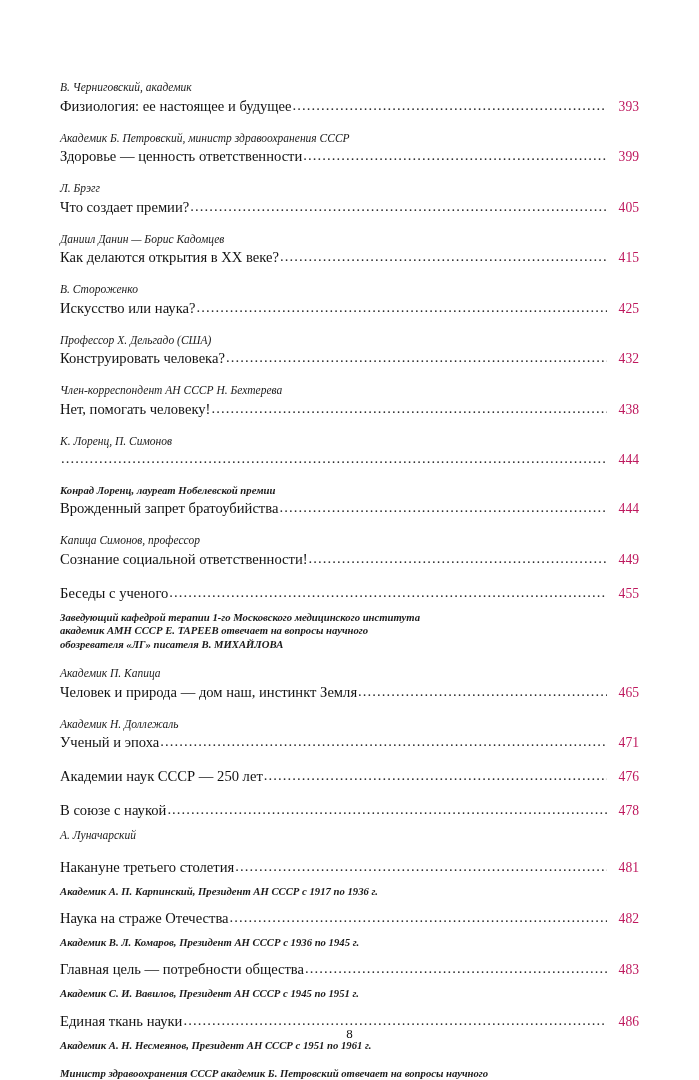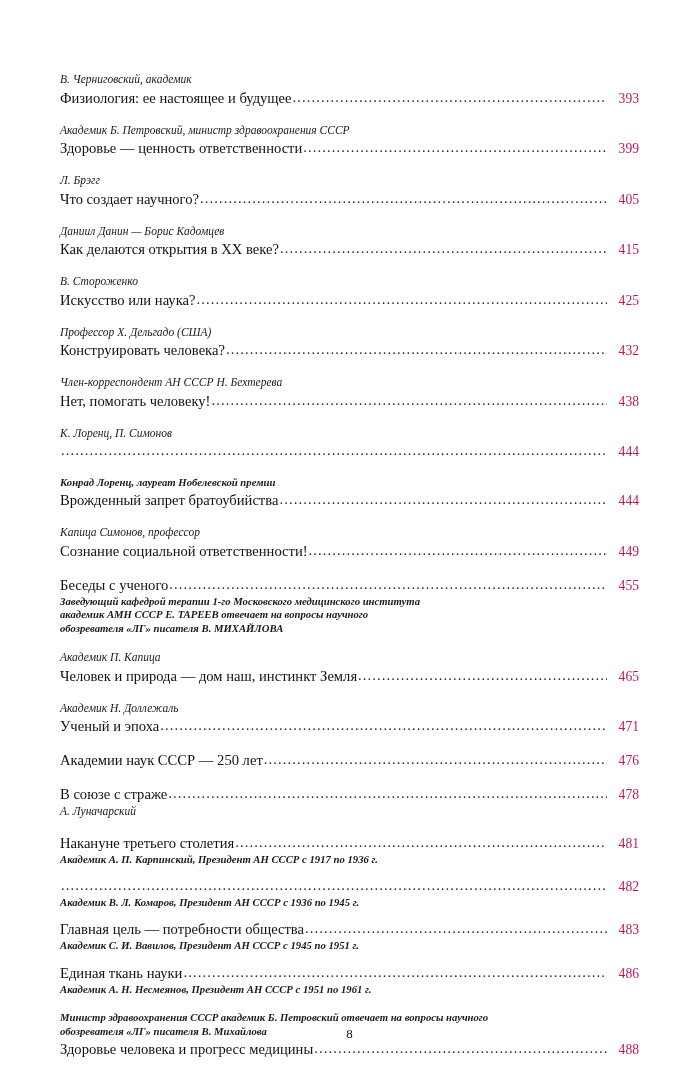--- a/index.html
+++ b/index.html
@@ -25,21 +25,21 @@
   }
   .toc {
     width: 100%;
   }
   .entry {
     margin-bottom: 0;
   }
   
   .entry.gap-sm { margin-top: 11px; }
   .entry.gap-md { margin-top: 15px; }
-  .entry.gap-none { margin-top: 0; }
+  .entry.gap-none { margin-top: 8px; }
 
   .byline {
     font-family: "Liberation Serif", serif;
     font-style: italic;
     font-size: 11.5px;
     line-height: 14.5px;
     color: #1a1a1a;
     margin: 0 0 2px 0;
     white-space: pre-line;
   }
@@ -106,21 +106,21 @@
         <div class="byline">Академик Б. Петровский, министр здравоохранения СССР</div>
         <div class="row">
           <span class="title">Здоровье — ценность ответственности</span>
           <span class="dots">........................................................................................................................</span>
           <span class="pageno">399</span>
         </div>
       </div>
       <div class="entry gap-md">
         <div class="byline">Л. Брэгг</div>
         <div class="row">
-          <span class="title">Что создает научного?</span>
+          <span class="title">Что создает премии?</span>
           <span class="dots">........................................................................................................................</span>
           <span class="pageno">405</span>
         </div>
       </div>
       <div class="entry gap-md">
         <div class="byline">Даниил Данин — Борис Кадомцев</div>
         <div class="row">
           <span class="title">Как делаются открытия в XX веке?</span>
           <span class="dots">........................................................................................................................</span>
           <span class="pageno">415</span>
@@ -203,40 +203,41 @@
       </div>
       <div class="entry gap-md">
         <div class="row">
           <span class="title">Академии наук СССР — 250 лет</span>
           <span class="dots">........................................................................................................................</span>
           <span class="pageno">476</span>
         </div>
       </div>
       <div class="entry gap-md">
         <div class="row">
-          <span class="title">В союзе с страже</span>
+          <span class="title">В союзе с наукой</span>
           <span class="dots">........................................................................................................................</span>
           <span class="pageno">478</span>
         </div>
       </div>
       <div class="entry gap-none">
         <div class="byline">А. Луначарский</div>
       </div>
       <div class="entry gap-md">
         <div class="row">
           <span class="title">Накануне третьего столетия</span>
           <span class="dots">........................................................................................................................</span>
           <span class="pageno">481</span>
         </div>
       </div>
       <div class="entry gap-none">
         <div class="byline small">Академик А. П. Карпинский, Президент АН СССР с 1917 по 1936 г.</div>
       </div>
       <div class="entry gap-sm">
         <div class="row">
+          <span class="title">Наука на страже Отечества</span>
           <span class="dots">........................................................................................................................</span>
           <span class="pageno">482</span>
         </div>
       </div>
       <div class="entry gap-none">
         <div class="byline small">Академик В. Л. Комаров, Президент АН СССР с 1936 по 1945 г.</div>
       </div>
       <div class="entry gap-sm">
         <div class="row">
           <span class="title">Главная цель — потребности общества</span>

